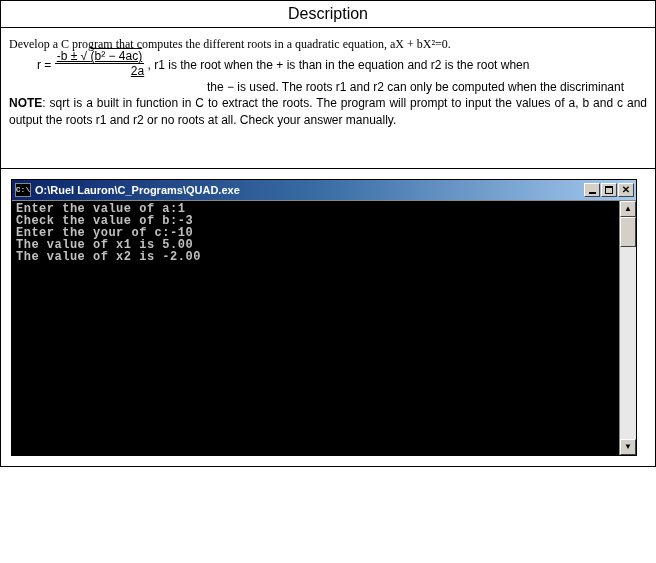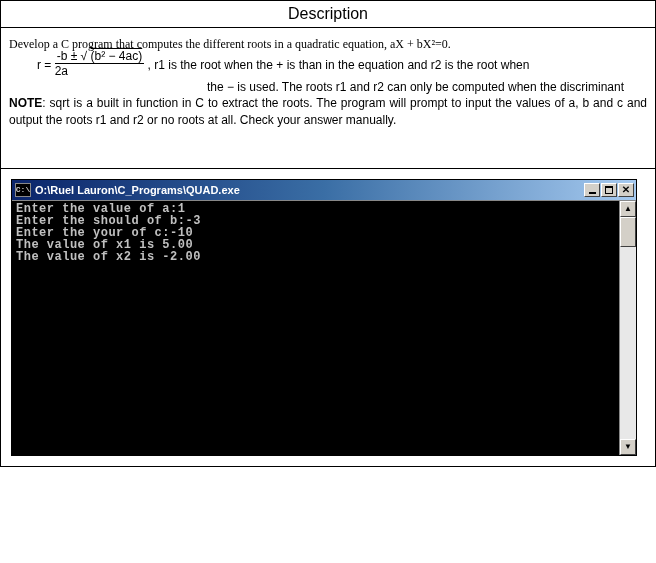--- a/index.html
+++ b/index.html
@@ -29,24 +29,25 @@
   .intro-line { margin-bottom: 0; font-family: Liberation Serif, serif; }
   .formula-block {
     padding-left: 28px;
   }
   .formula {
     white-space: nowrap;
   }
   .frac-wrap {
     display: inline-block;
     vertical-align: middle;
-    text-align: left;
+    text-align: right;
     line-height: 1.0;
     position: relative;
     top: -2px;
+    text-decoration: underline;
   }
   .frac-top {
     display: block;
     border-bottom: 1px solid #000;
     padding: 0 2px 1px 2px;
     font-size: 12px;
   }
   .frac-bot {
     display: block;
     padding-top: 1px;
@@ -204,21 +205,21 @@
         <span class="tb-icon">C:\</span>
         <span class="tb-title">O:\Ruel Lauron\C_Programs\QUAD.exe</span>
         <span class="tb-buttons">
           <span class="tb-btn min"></span>
           <span class="tb-btn max"></span>
           <span class="tb-btn close">✕</span>
         </span>
       </div>
       <div class="win-body-wrap">
         <div class="con-area"><span>Enter the value of a:1</span>
-<span>Enter the should of b:-3</span>
+<span>Check the value of b:-3</span>
 <span>Enter the your of c:-10</span>
 <span>The value of x1 is 5.00</span>
 <span>The value of x2 is -2.00</span></div>
         <div class="scrollbar">
           <div class="sb-btn">▲</div>
           <div class="sb-thumb"></div>
           <div class="sb-track"></div>
           <div class="sb-btn">▼</div>
         </div>
       </div>

